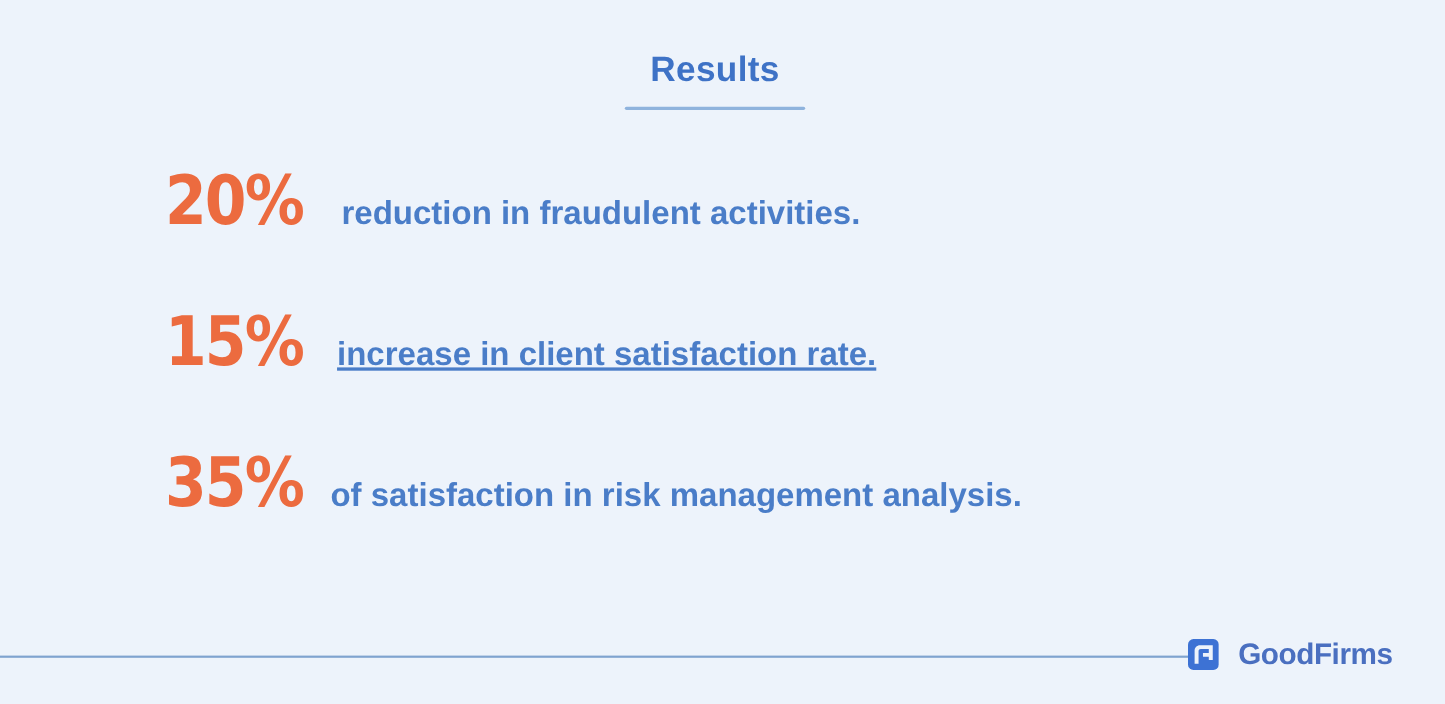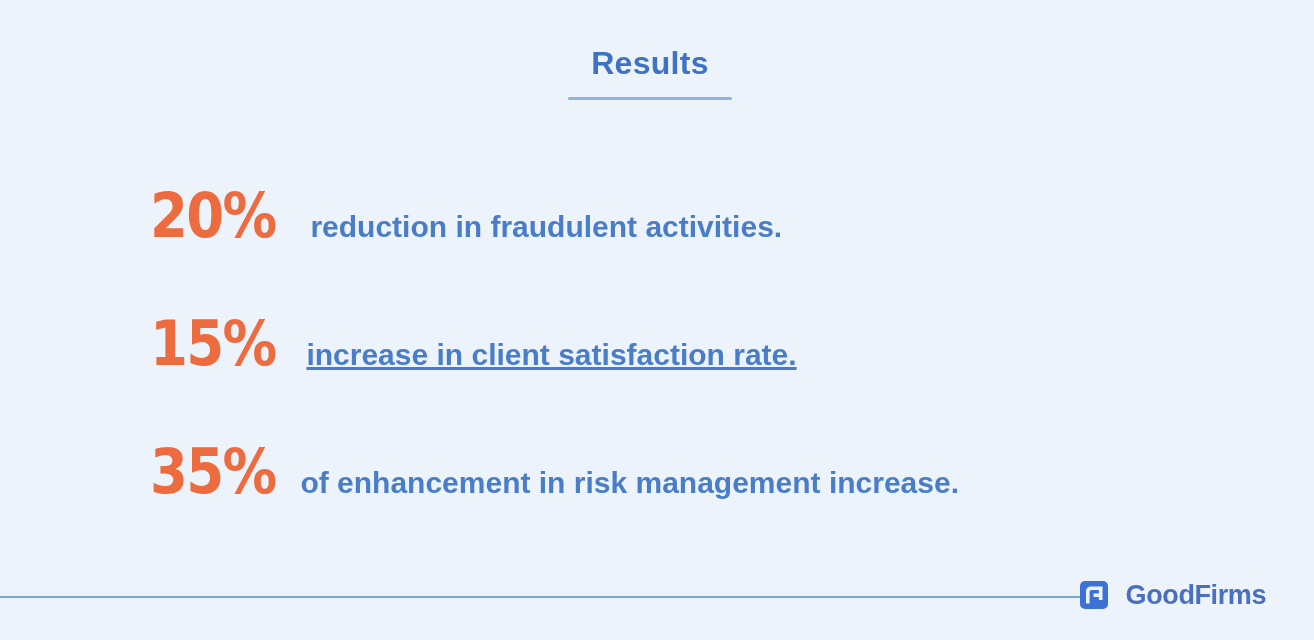--- a/index.html
+++ b/index.html
@@ -42,21 +42,21 @@
     margin: 16px auto 0 auto;
     width: 164px;
     height: 3px;
     background: #8fb3dd;
     border-radius: 2px;
   }
 
   
   .stats {
     position: absolute;
-    top: 185px;
+    top: 152px;
     left: 150px;
     width: 1100px;
   }
   .stat-row {
     display: flex;
     align-items: baseline;
     height: 90px;
     margin-bottom: 38px;
   }
   .stat-row:last-child {
@@ -135,21 +135,21 @@
       <span class="stat-label">reduction in fraudulent activities.</span>
     </div>
 
     <div class="stat-row row-2">
       <span class="stat-value">15%</span>
       <span class="stat-label">increase in client satisfaction rate.</span>
     </div>
 
     <div class="stat-row row-3">
       <span class="stat-value">35%</span>
-      <span class="stat-label">of enhancement in risk management increase.</span>
+      <span class="stat-label">of satisfaction in risk management analysis.</span>
     </div>
 
   </div>
 
   <div class="footer-rule"></div>
 
   <div class="brand">
     <span class="brand-mark">
       <svg width="28" height="28" viewBox="0 0 28 28" aria-hidden="true">
         <rect x="0" y="0" width="28" height="28" rx="5" ry="5" fill="#3d72d4"></rect>

